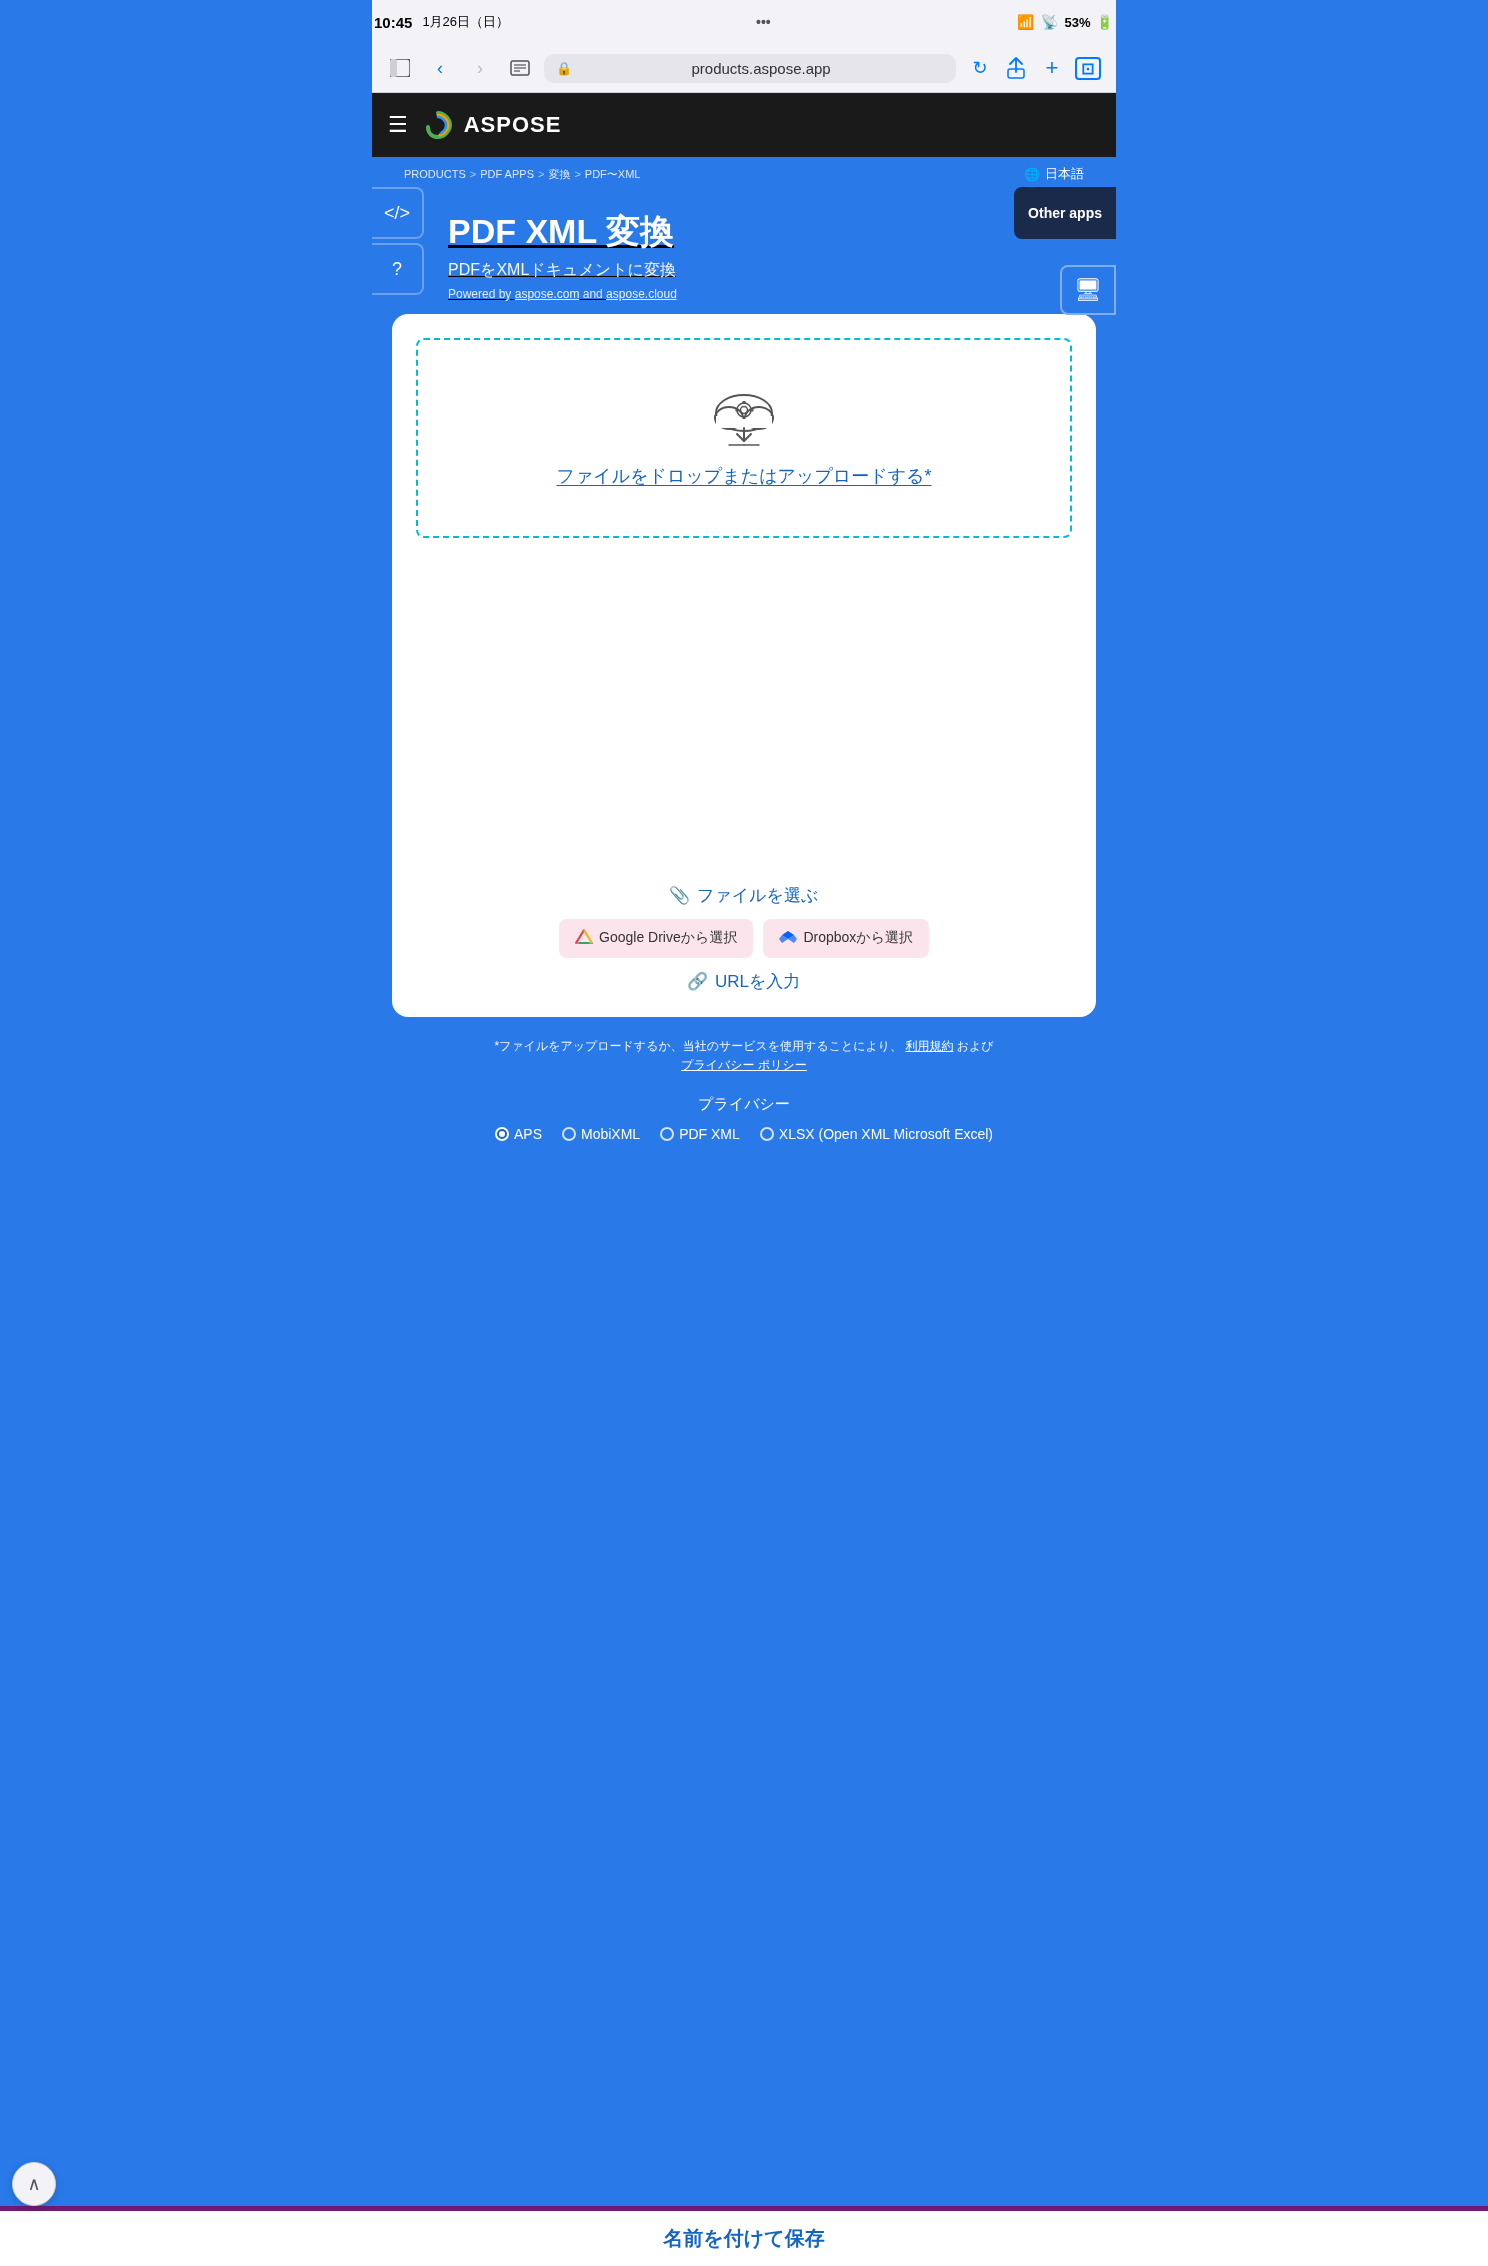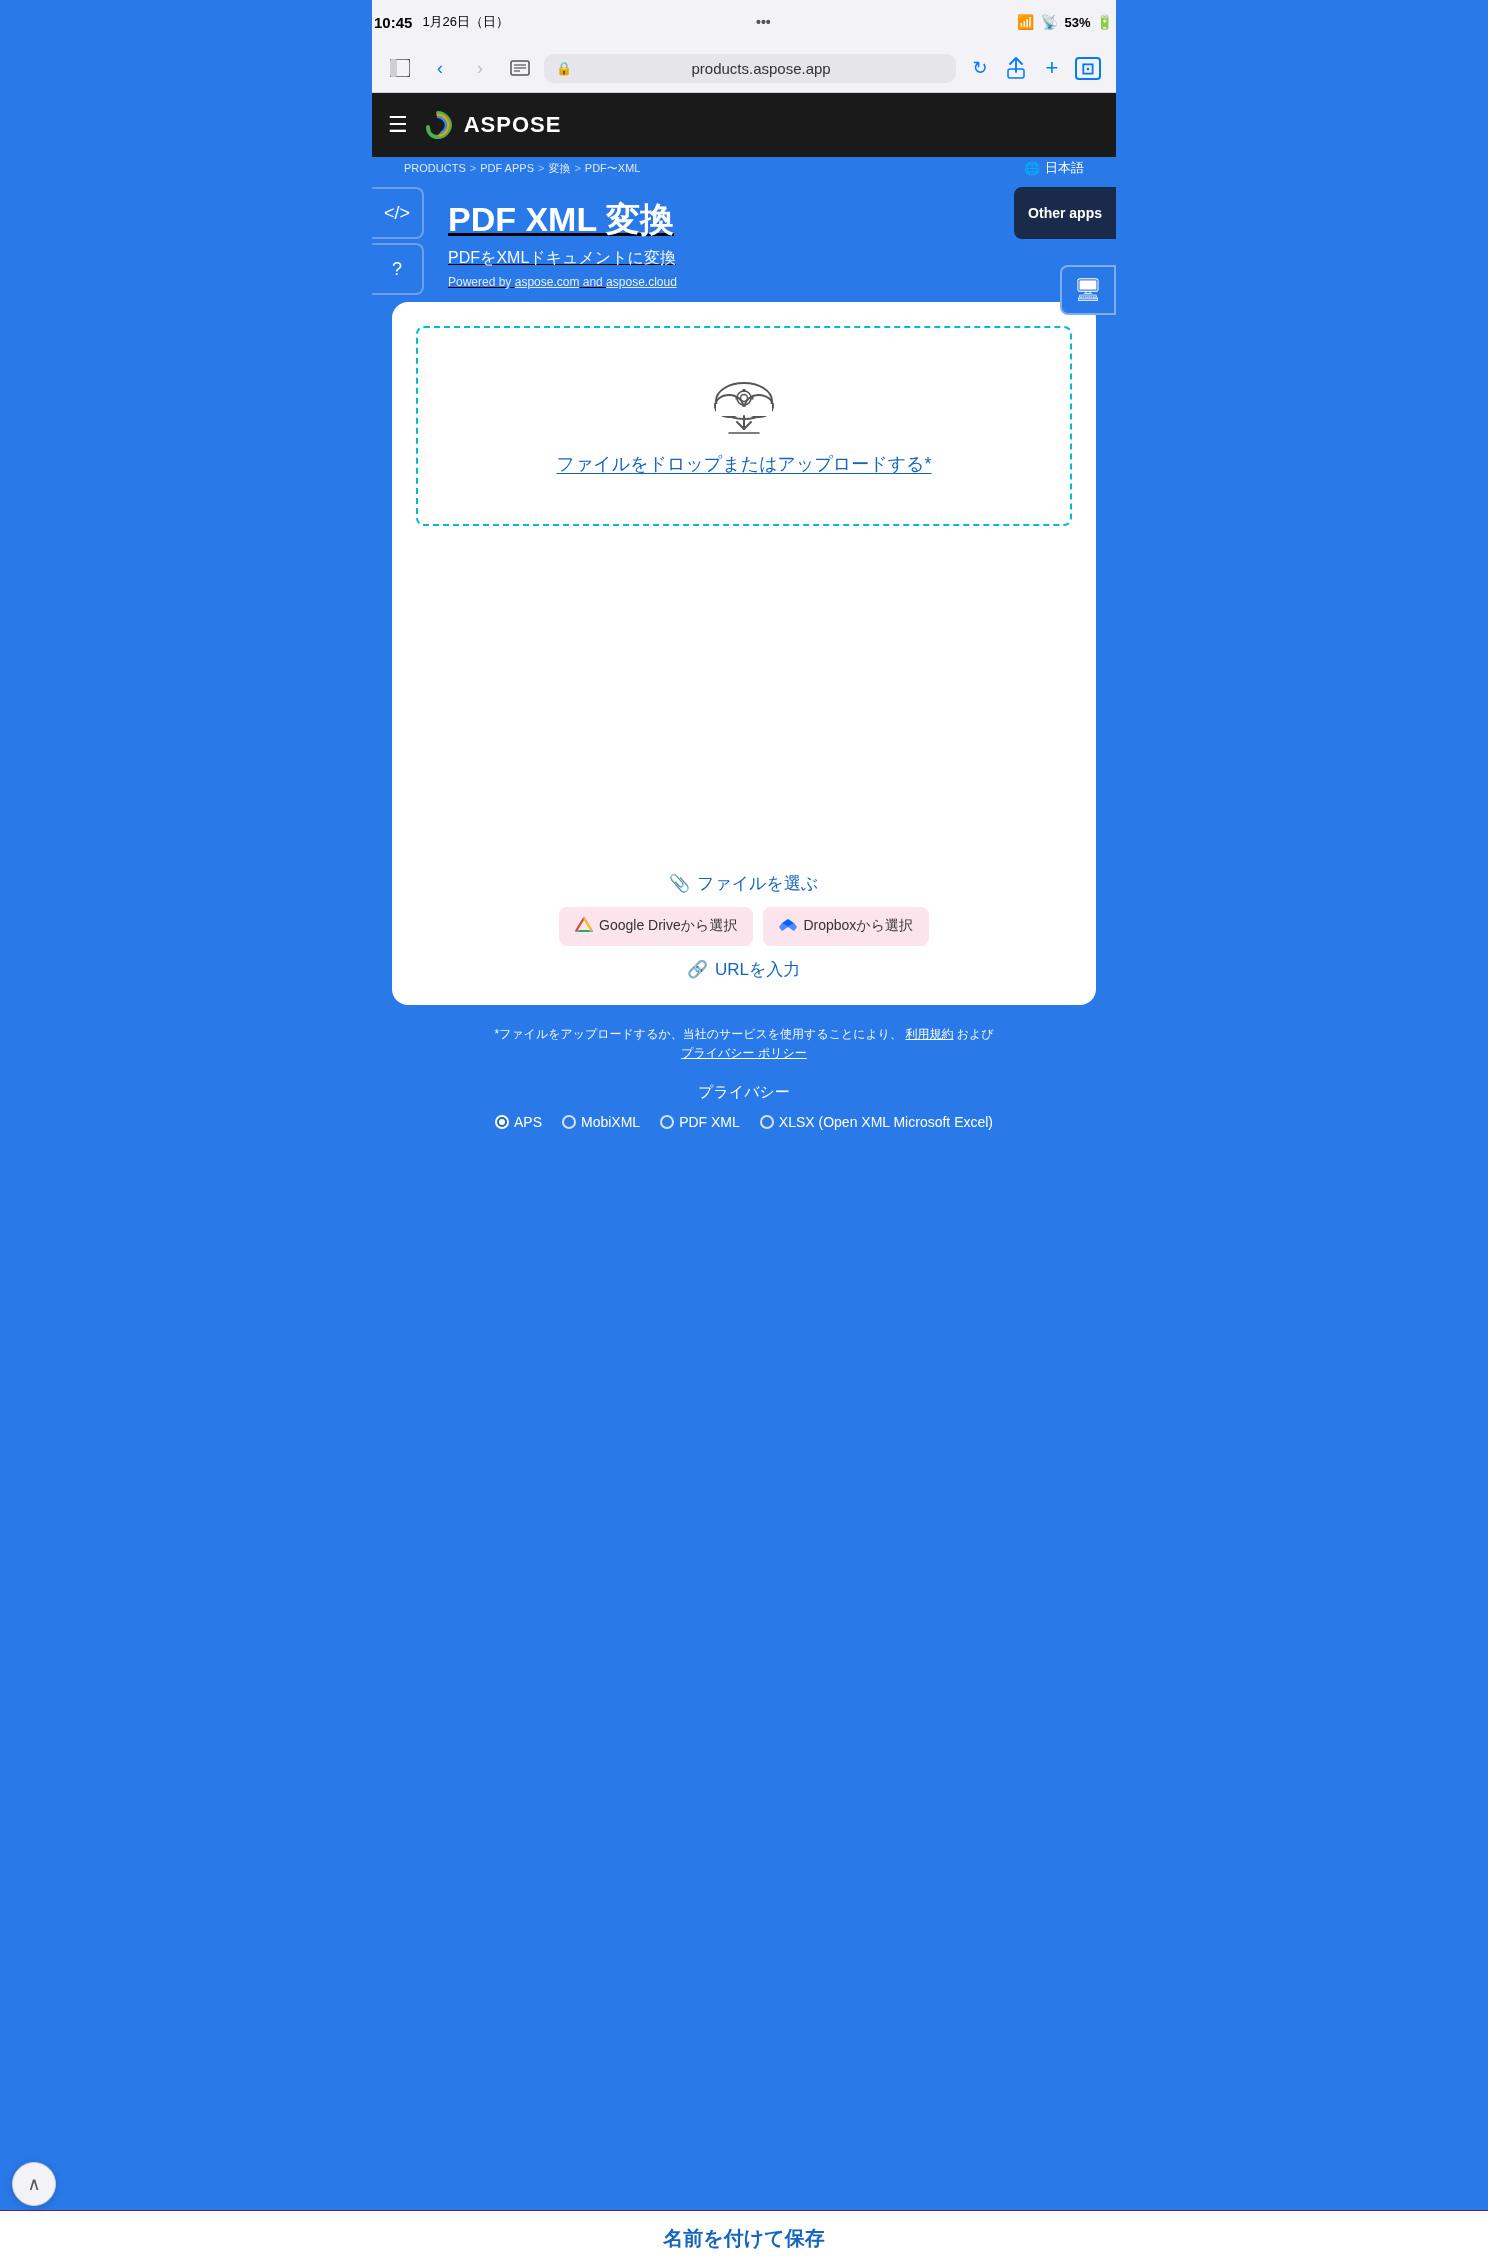--- a/index.html
+++ b/index.html
@@ -76,21 +76,21 @@
       gap: 12px;
     }
     .hamburger { color: white; font-size: 22px; cursor: pointer; }
     .logo-container { display: flex; align-items: center; gap: 8px; }
     .logo-icon { width: 36px; height: 36px; }
     .logo-text { color: white; font-size: 22px; font-weight: 600; letter-spacing: 1px; }
 
     
     .breadcrumb-bar {
       background: #2979e8;
-      padding: 2px 16px;
+      padding: 8px 16px;
       display: flex;
       justify-content: space-between;
       align-items: center;
     }
     .breadcrumb { display: flex; align-items: center; gap: 4px; font-size: 11px; color: rgba(255,255,255,0.85); }
     .breadcrumb span { cursor: pointer; }
     .breadcrumb-sep { color: rgba(255,255,255,0.6); }
     .lang-btn {
       display: flex; align-items: center; gap: 4px;
       color: white; font-size: 13px; cursor: pointer;
@@ -284,21 +284,21 @@
     }
 
     
     .save-btn-bar {
       background: white;
       position: fixed;
       bottom: 0;
       left: 0; right: 0;
       padding: 14px 16px;
       text-align: center;
-      border-top: 1px solid #701a75;
+      border-top: 5px solid #701a75;
     }
     .save-btn-bar-inner {
       max-width: 744px;
       margin: 0 auto;
     }
     .save-btn {
       font-size: 20px;
       font-weight: 700;
       color: #1565c0;
       background: none;

